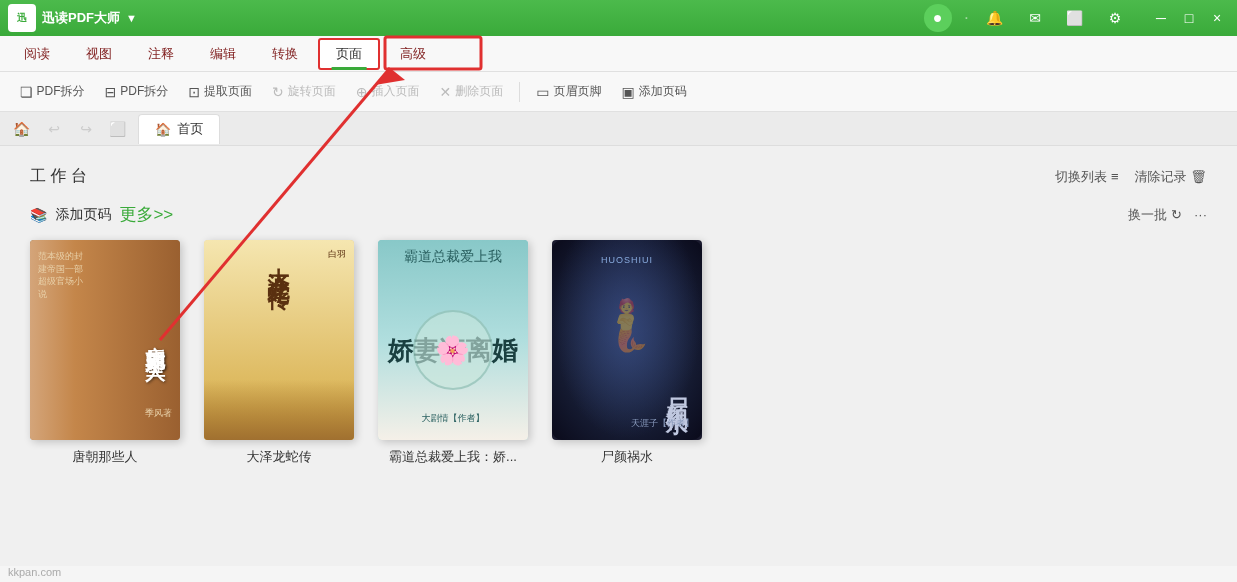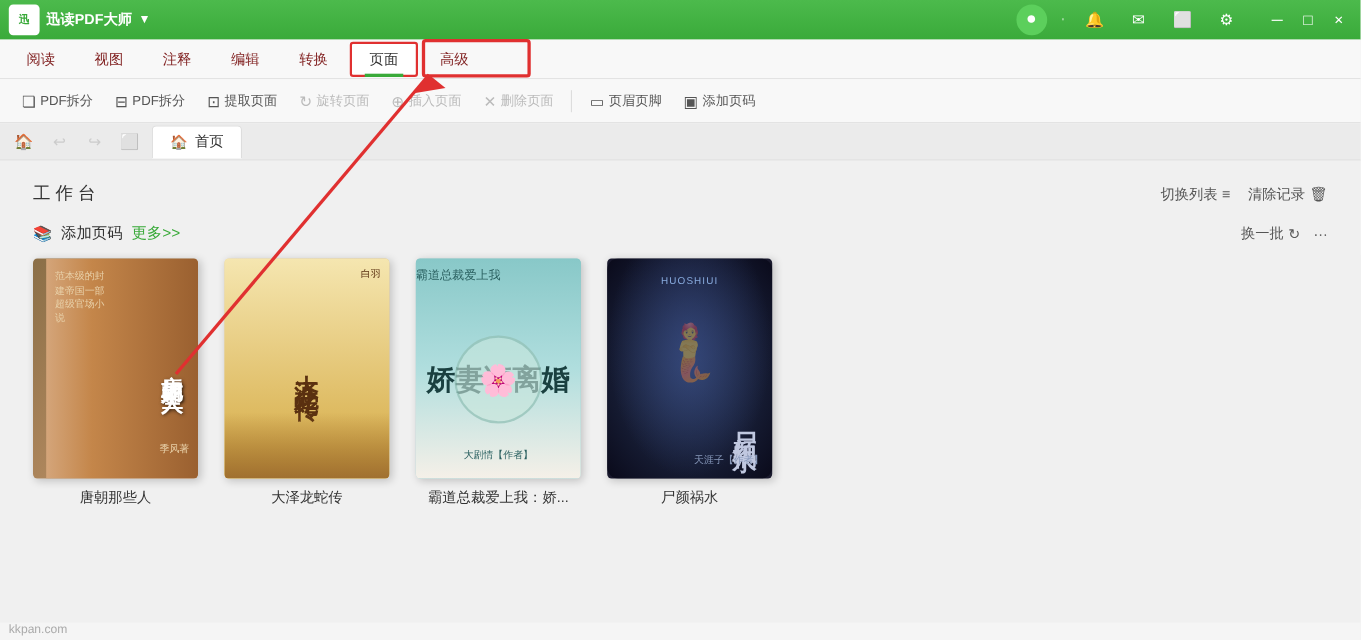--- a/index.html
+++ b/index.html
@@ -230,21 +230,21 @@
       margin-bottom: 14px;
     }
     .section-title {
       display: flex;
       align-items: center;
       gap: 8px;
       font-size: 14px;
       color: #333;
     }
     .section-more {
-      font-size: 14px;
+      font-size: 17px;
       color: #3aaa3a;
       cursor: pointer;
     }
     .section-right {
       display: flex;
       align-items: center;
       gap: 12px;
       justify-content: center;
     }
     .refresh-btn {
@@ -301,32 +301,30 @@
     .cover-1-inner {
       width: 100%;
       height: 100%;
       background: linear-gradient(to right, #d4a57a 0%, #c4864a 30%, #9a6030 100%);
       display: flex;
       align-items: center;
       justify-content: center;
       flex-direction: column;
       position: relative;
       overflow: hidden;
-      margin-left: 12px;
     }
     .cover-2 {
       background: linear-gradient(135deg, #e8d4a0, #c4a050);
     }
     .cover-2-inner {
       width: 100%;
       height: 100%;
       background: linear-gradient(to bottom, #f5e6b0, #d4a840);
       display: flex;
       align-items: center;
-      justify-content: center;
     }
     .cover-3 {
       background: linear-gradient(to bottom, #7fbfbf, #a0d0d0);
     }
     .cover-3-inner {
       width: 100%;
       height: 100%;
       background: linear-gradient(to bottom, #88c8c8 0%, #b0dede 50%, #f5f0e8 100%);
       display: flex;
       align-items: center;
@@ -521,21 +519,21 @@
           <div style="font-size:11px;color:#5a3010;text-align:center;padding:10px;line-height:1.8;font-weight:bold;font-size:22px;writing-mode:vertical-rl;letter-spacing:5px;">大泽龙蛇传</div>
           <div style="position:absolute;bottom:0;left:0;right:0;height:60px;background:linear-gradient(to bottom,rgba(200,150,50,0),#a07030);"></div>
         </div>
       </div>
       <div class="book-title">大泽龙蛇传</div>
     </div>
 
     <div class="book-item">
       <div class="book-cover cover-3">
         <div class="cover-3-inner" style="flex-direction:column;position:relative;overflow:hidden;">
-          <div style="position:absolute;top:8px;left:0;right:0;font-size:11px;color:#2a6060;">霸道总裁爱上我</div>
+          <div style="position:absolute;top:8px;left:0;right:0;font-size:14px;color:#2a6060;text-align:center;">霸道总裁爱上我</div>
           <div style="font-size:26px;color:#1a4040;font-weight:bold;text-align:center;margin-top:20px;">娇妻请离婚</div>
           <div style="position:absolute;bottom:50px;left:0;right:0;display:flex;justify-content:center;">
             <div style="width:80px;height:80px;background:rgba(200,230,220,0.6);border-radius:50%;border:2px solid rgba(100,160,150,0.4);display:flex;align-items:center;justify-content:center;font-size:28px;">🌸</div>
           </div>
           <div style="position:absolute;bottom:15px;left:0;right:0;font-size:9px;color:#2a6060;text-align:center;">大剧情【作者】</div>
         </div>
       </div>
       <div class="book-title">霸道总裁爱上我：娇...</div>
     </div>
 

